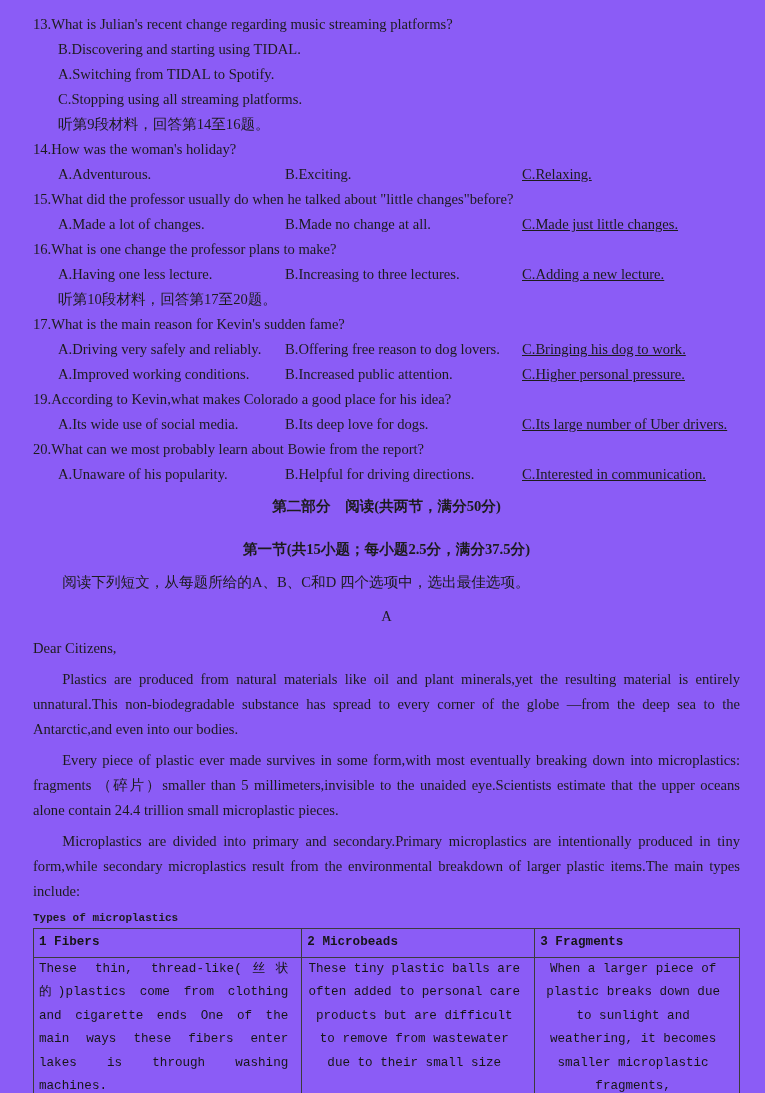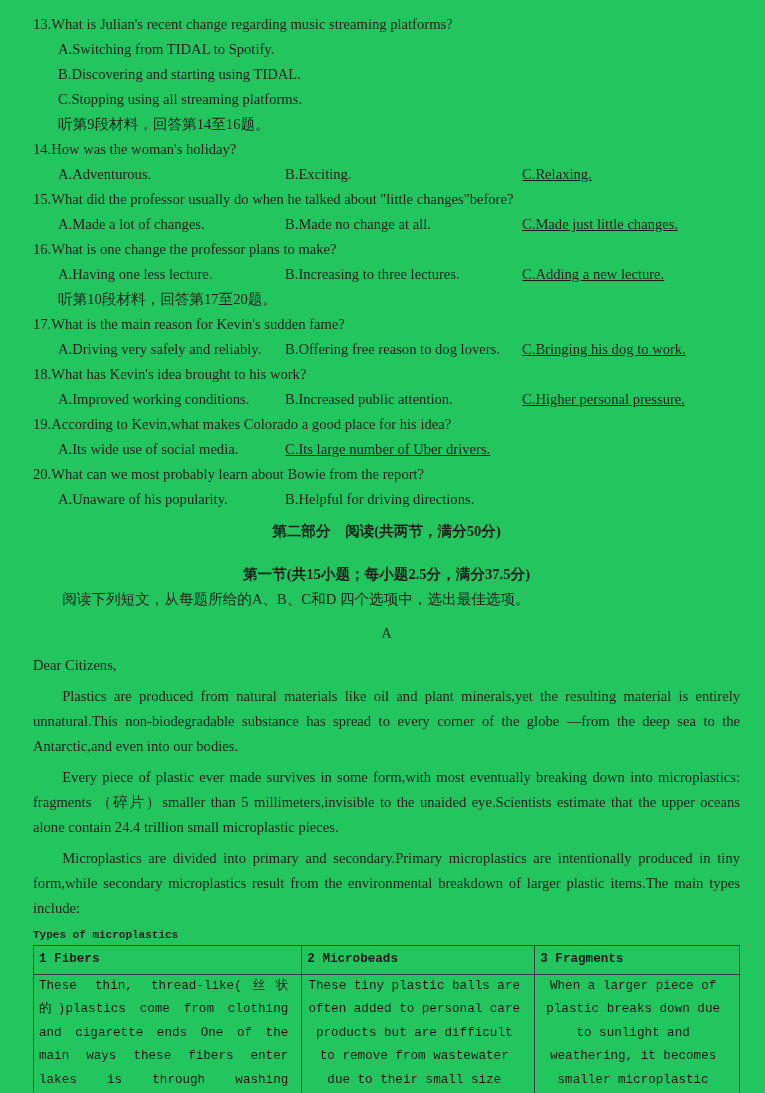--- a/index.html
+++ b/index.html
@@ -1,32 +1,32 @@
 <!DOCTYPE html>
 <html><head>
 <meta charset="utf-8">
 <style>
   html,body{margin:0;padding:0;background:#ffffff;}
   .page{
     width:765px;height:1093px;box-sizing:border-box;
     padding:12px 25px 0 33px;
     font-family:"Liberation Serif","DejaVu Serif",serif;
     font-size:14.6px;line-height:25px;color:#1c1c1c;
-    position:relative;overflow:hidden;background:#22c55e;
+    position:relative;overflow:hidden;background:#8b5cf6;
   }
   p{margin:0;}
   .stem{white-space:nowrap;}
   .opt,.note{padding-left:25px;}
   .opt-row{display:flex;padding-left:25px;}
   .opt-row span{white-space:nowrap;}
   .opt-row .c1{width:227px;flex:0 0 227px;}
   .opt-row .c2{width:237px;flex:0 0 237px;}
   .opt-row .c3{flex:1;min-width:0;text-decoration:underline;}
   .cn-bold{font-weight:bold;margin-top:7px;text-align:center;}
-  .instructions{text-indent:2em;margin-top:0;}
+  .instructions{text-indent:2em;margin-top:8px;}
   .passage-label{text-align:center;margin-top:9px;}
   .salutation{margin-top:7px;}
   .para{text-indent:2em;text-align:justify;margin-top:6px;}
   .table-title{
     font-family:"Liberation Mono","DejaVu Sans Mono",monospace;
     font-weight:bold;font-size:11px;line-height:20px;margin-top:4px;
   }
   table.micro{
     width:100%;border-collapse:collapse;table-layout:fixed;
     font-family:"Liberation Mono","DejaVu Sans Mono",monospace;
@@ -40,22 +40,22 @@
   td.cell-left{text-align:justify;}
   td.cell-center{text-align:center;}
 </style>
 </head>
 <body>
 
 <div class="page">
 
   <section>
     <p class="stem">13.What is Julian's recent change regarding music streaming platforms?</p>
+    <p class="opt">B.Discovering and starting using TIDAL.</p>
     <p class="opt">A.Switching from TIDAL to  Spotify.</p>
-    <p class="opt">B.Discovering and starting using TIDAL.</p>
     <p class="opt">C.Stopping using all streaming platforms.</p>
   </section>
 
   <p class="note">听第9段材料，回答第14至16题。</p>
 
   <section>
     <p class="stem">14.How was the woman's holiday?</p>
     <div class="opt-row">
       <span class="c1">A.Adventurous.</span>
       <span class="c2">B.Exciting.</span>
@@ -86,41 +86,42 @@
   <section>
     <p class="stem">17.What is the main reason for Kevin's sudden fame?</p>
     <div class="opt-row">
       <span class="c1">A.Driving very safely and reliably.</span>
       <span class="c2">B.Offering free reason to dog lovers.</span>
       <span class="c3">C.Bringing his dog to work.</span>
     </div>
   </section>
 
   <section>
-    <p class="stem">18.What has Kevin's idea brought to his work?</p>
     <div class="opt-row">
       <span class="c1">A.Improved working conditions.</span>
       <span class="c2">B.Increased public attention.</span>
       <span class="c3">C.Higher personal pressure.</span>
     </div>
   </section>
 
   <section>
     <p class="stem">19.According to Kevin,what makes Colorado a good place for his idea?</p>
     <div class="opt-row">
       <span class="c1">A.Its wide use of social media.</span>
+      <span class="c2">B.Its deep love for dogs.</span>
       <span class="c3">C.Its large number of Uber drivers.</span>
     </div>
   </section>
 
   <section>
     <p class="stem">20.What can we most probably learn about Bowie from the report?</p>
     <div class="opt-row">
       <span class="c1">A.Unaware of his popularity.</span>
       <span class="c2">B.Helpful for driving directions.</span>
+      <span class="c3">C.Interested in communication.</span>
     </div>
   </section>
 
   <p class="cn-bold">第二部分　阅读(共两节，满分50分)</p>
   <p class="cn-bold" style="margin-top:18px;">第一节(共15小题；每小题2.5分，满分37.5分)</p>
   <p class="instructions">阅读下列短文，从每题所给的A、B、C和D 四个选项中，选出最佳选项。</p>
 
   <p class="passage-label">A</p>
 
   <p class="salutation">Dear Citizens,</p>

